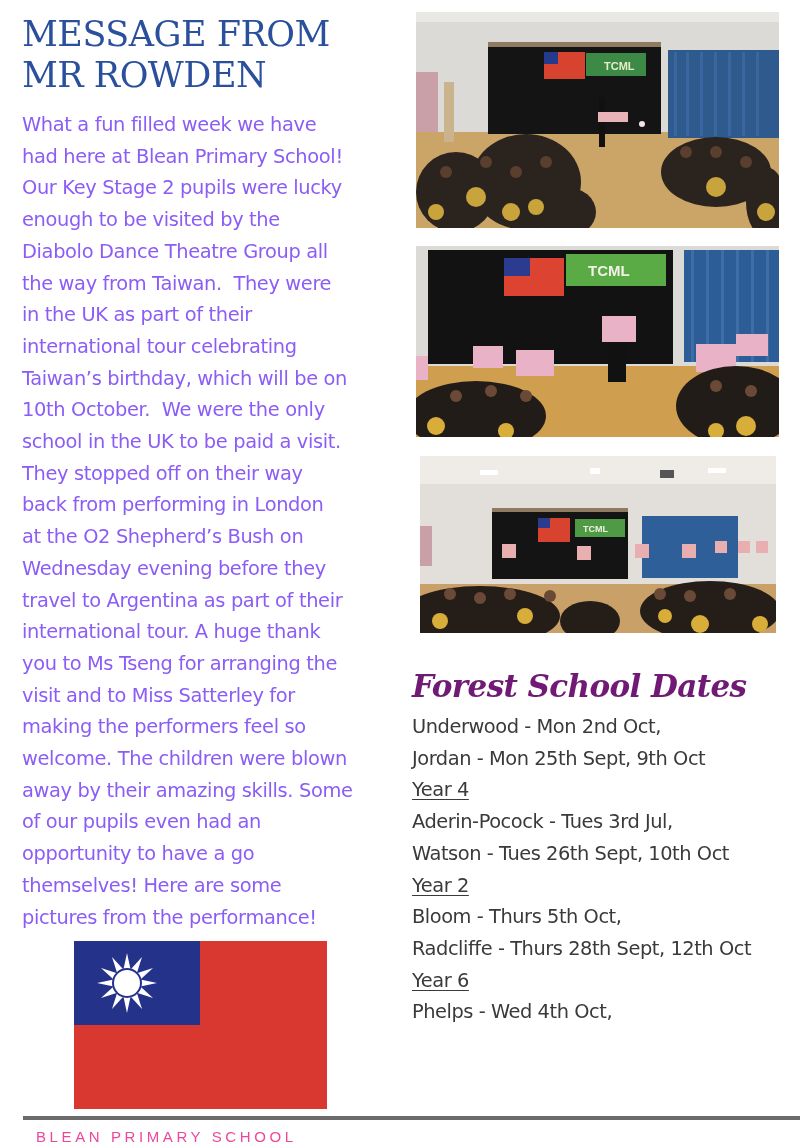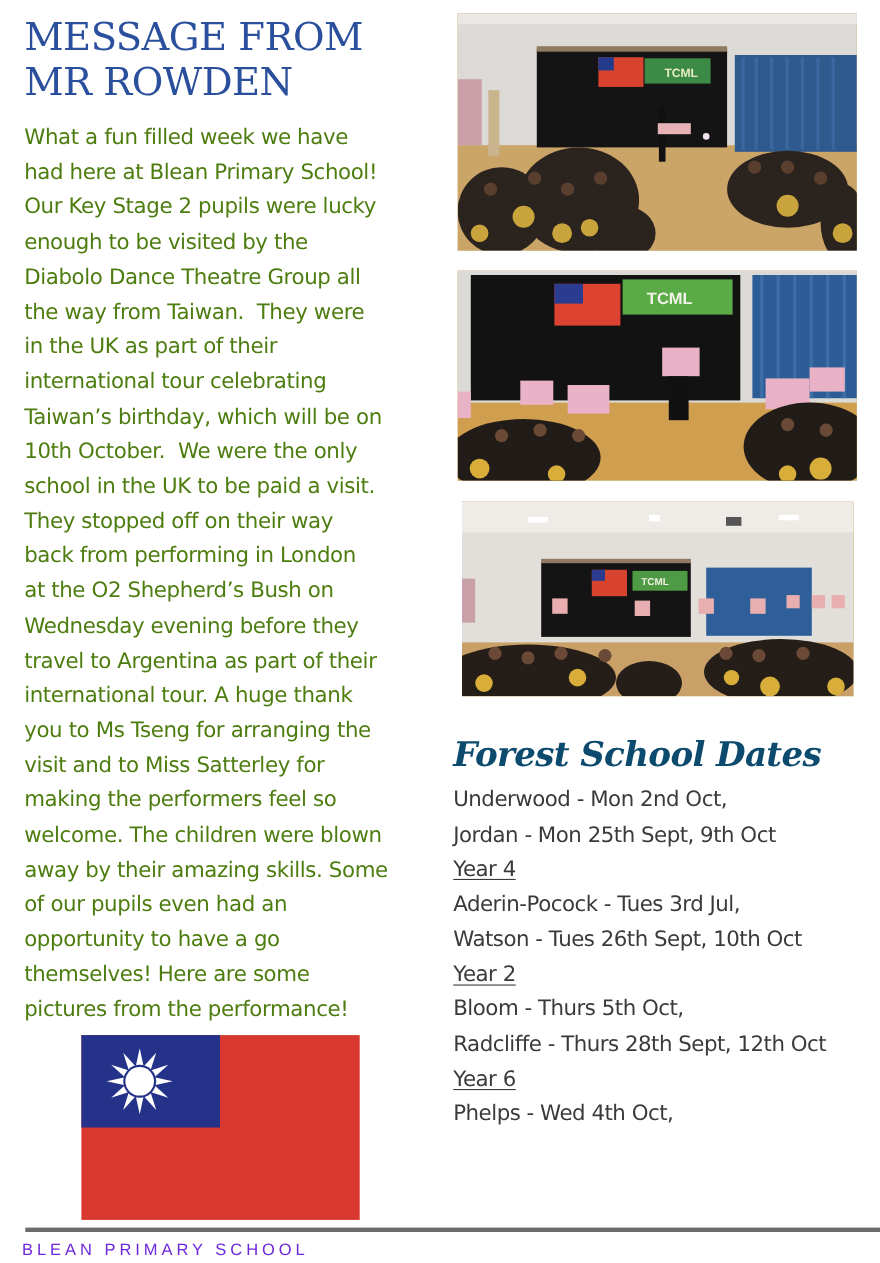--- a/index.html
+++ b/index.html
@@ -8,21 +8,21 @@
 
   .title {
     position: absolute; left: 22px; top: 14px; width: 380px;
     font-family: "DejaVu Serif", serif; font-weight: normal;
     color: #2a4f9c; font-size: 35px; line-height: 41px; letter-spacing: -0.5px;
     text-transform: uppercase;
   }
   .body-text {
     position: absolute; left: 22px; top: 109px; width: 362px;
     font-family: "DejaVu Sans", sans-serif; font-size: 19.4px; line-height: 31.7px;
-    color: #4d7c0f; letter-spacing: -0.35px; white-space: pre-line;
+    color: #8b5cf6; letter-spacing: -0.35px; white-space: pre-line;
   }
 
   .flag {
     position: absolute; left: 74px; top: 941px; width: 253px; height: 168px;
     background: #d8382f;
   }
   .flag .canton {
     position: absolute; left: 0; top: 0; width: 126px; height: 84px; background: #24328a;
   }
   .flag svg { position: absolute; left: 21px; top: 10px; width: 64px; height: 64px; }
@@ -31,36 +31,36 @@
     position: absolute; overflow: hidden; background: #caa867;
   }
   .photo svg { width: 100%; height: 100%; display: block; }
   #photo1 { left: 416px; top: 12px; width: 363px; height: 216px; }
   #photo2 { left: 416px; top: 246px; width: 363px; height: 191px; }
   #photo3 { left: 420px; top: 456px; width: 356px; height: 177px; }
 
   .section-title {
     position: absolute; left: 412px; top: 666px; width: 380px;
     font-family: "DejaVu Serif", serif; font-style: italic; font-weight: bold;
-    color: #0c4a6e; font-size: 31px; line-height: 40px; letter-spacing: -0.6px;
+    color: #701a75; font-size: 31px; line-height: 40px; letter-spacing: -0.6px;
   }
   .dates {
     position: absolute; left: 412px; top: 711px; width: 385px;
     font-size: 19.4px; line-height: 31.7px; color: #3a3a3a; letter-spacing: -0.45px;
   }
   .dates .year { text-decoration: underline; text-underline-offset: 3px; display: block; }
   .dates .entry { display: block; white-space: nowrap; }
 
   .footer-rule {
     position: absolute; left: 23px; top: 1116px; width: 777px; height: 4px; background: #6b6b6b;
   }
   .footer-text {
-    position: absolute; left: 20px; top: 1127px;
+    position: absolute; left: 36px; top: 1127px;
     font-family: "Liberation Sans", sans-serif; font-size: 15px; letter-spacing: 3.6px;
-    color: #6d28d9; line-height: 20px;
+    color: #ec4899; line-height: 20px;
   }
 </style>
 </head>
 <body>
 
 <h1 class="title">
   <span>MESSAGE FROM</span><br>
   <span>MR ROWDEN</span>
 </h1>
 

